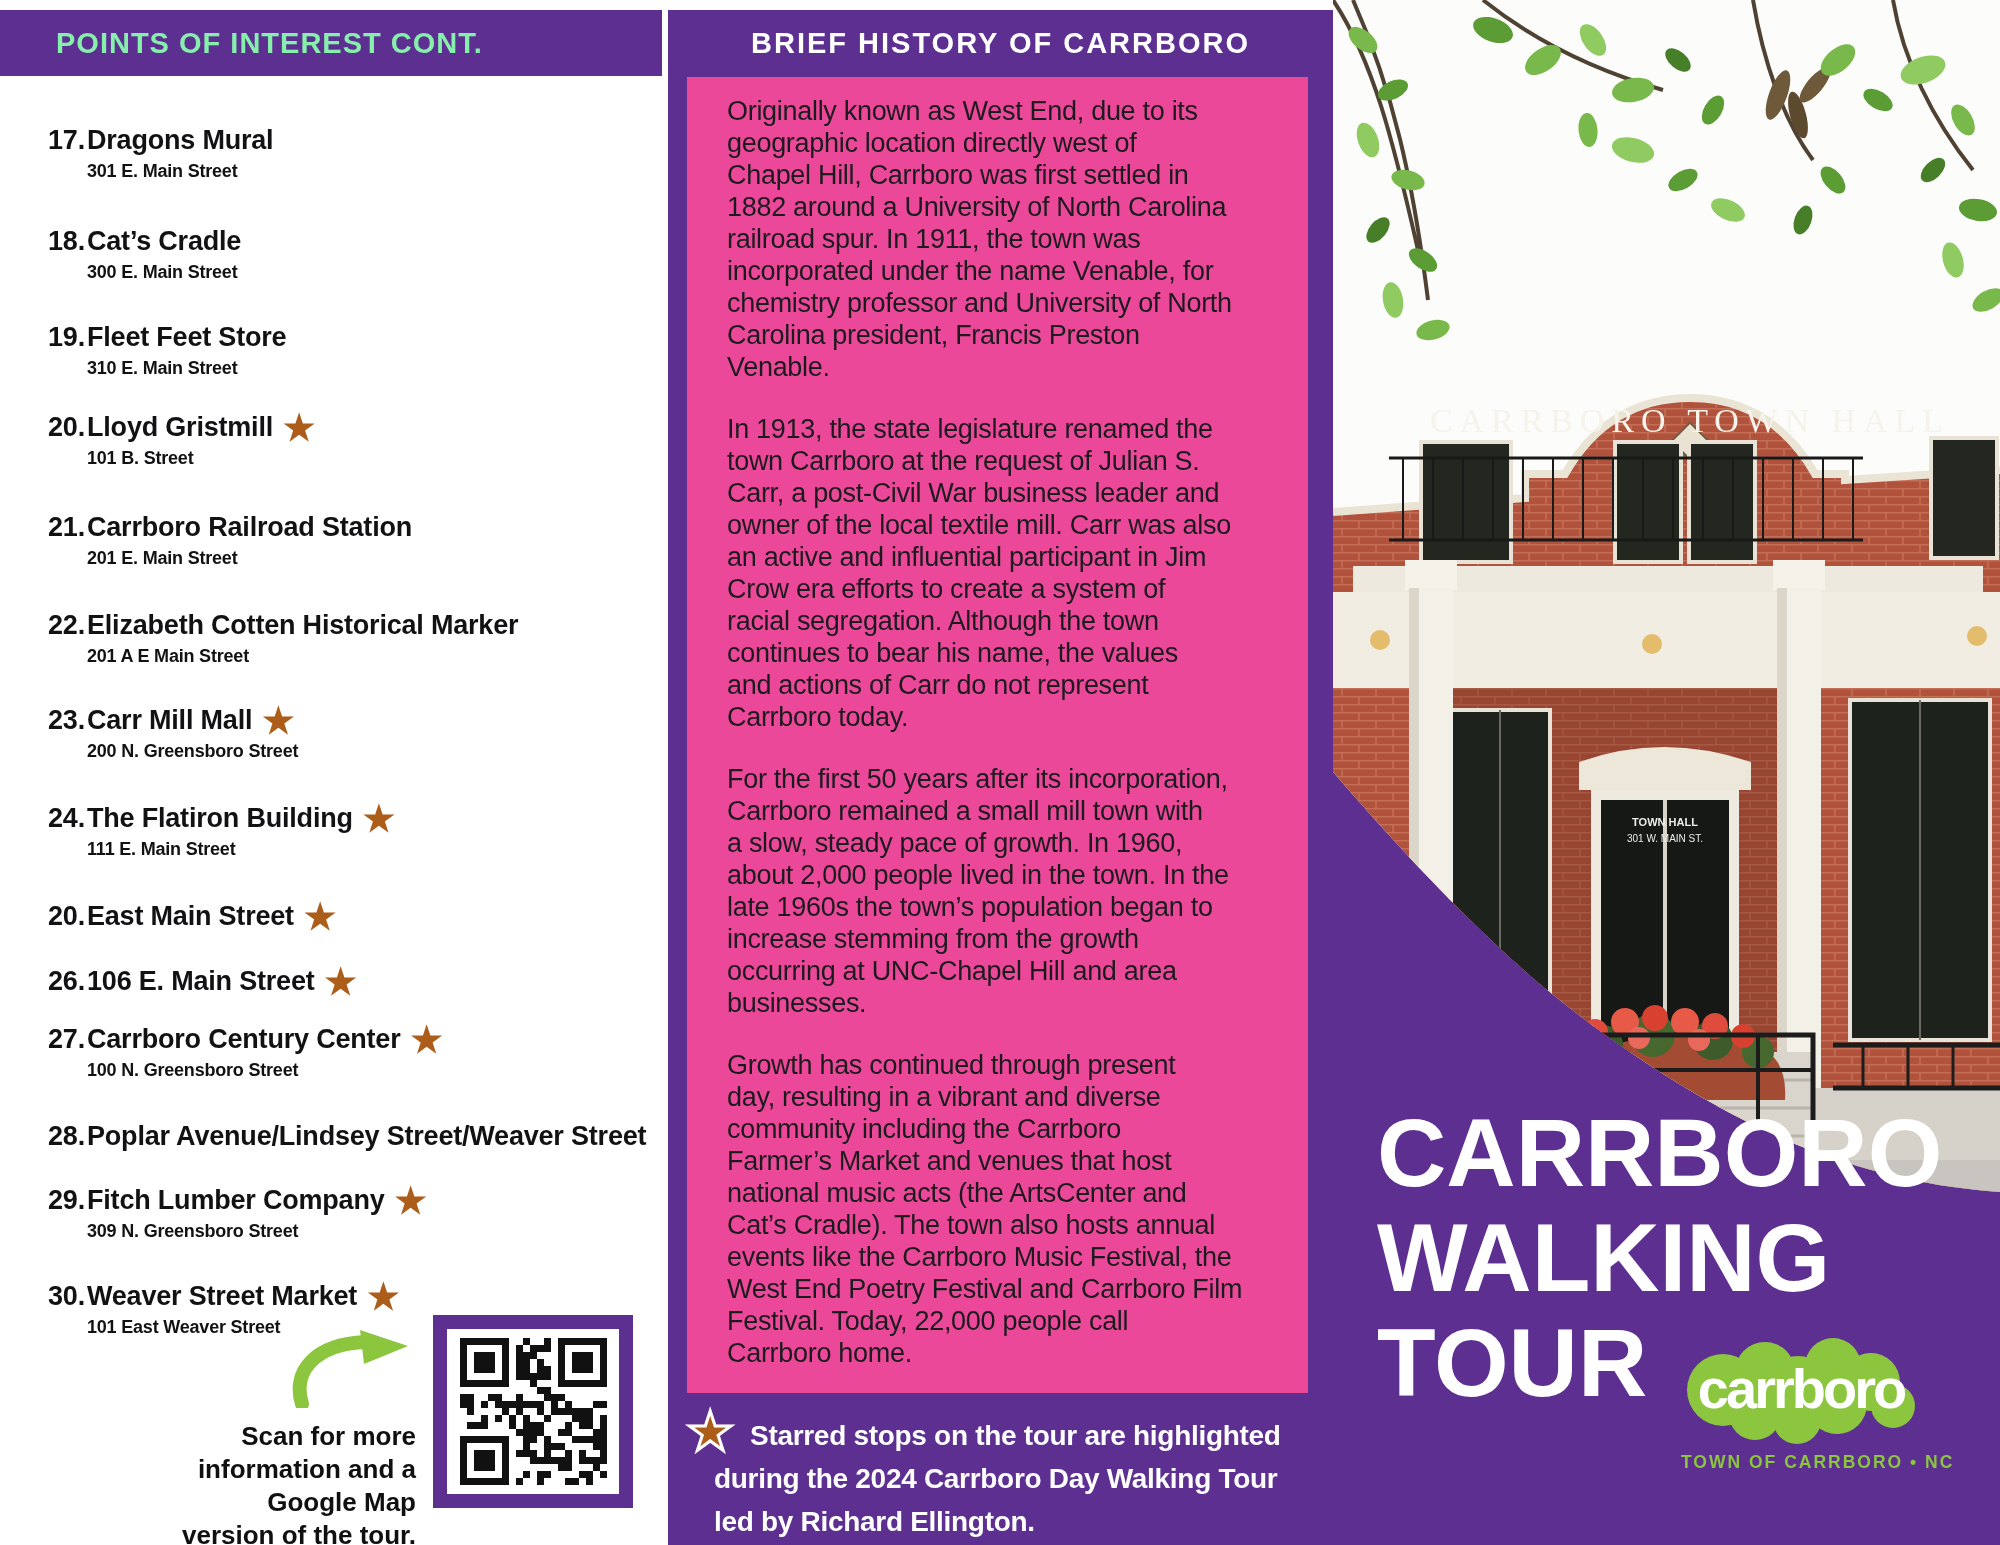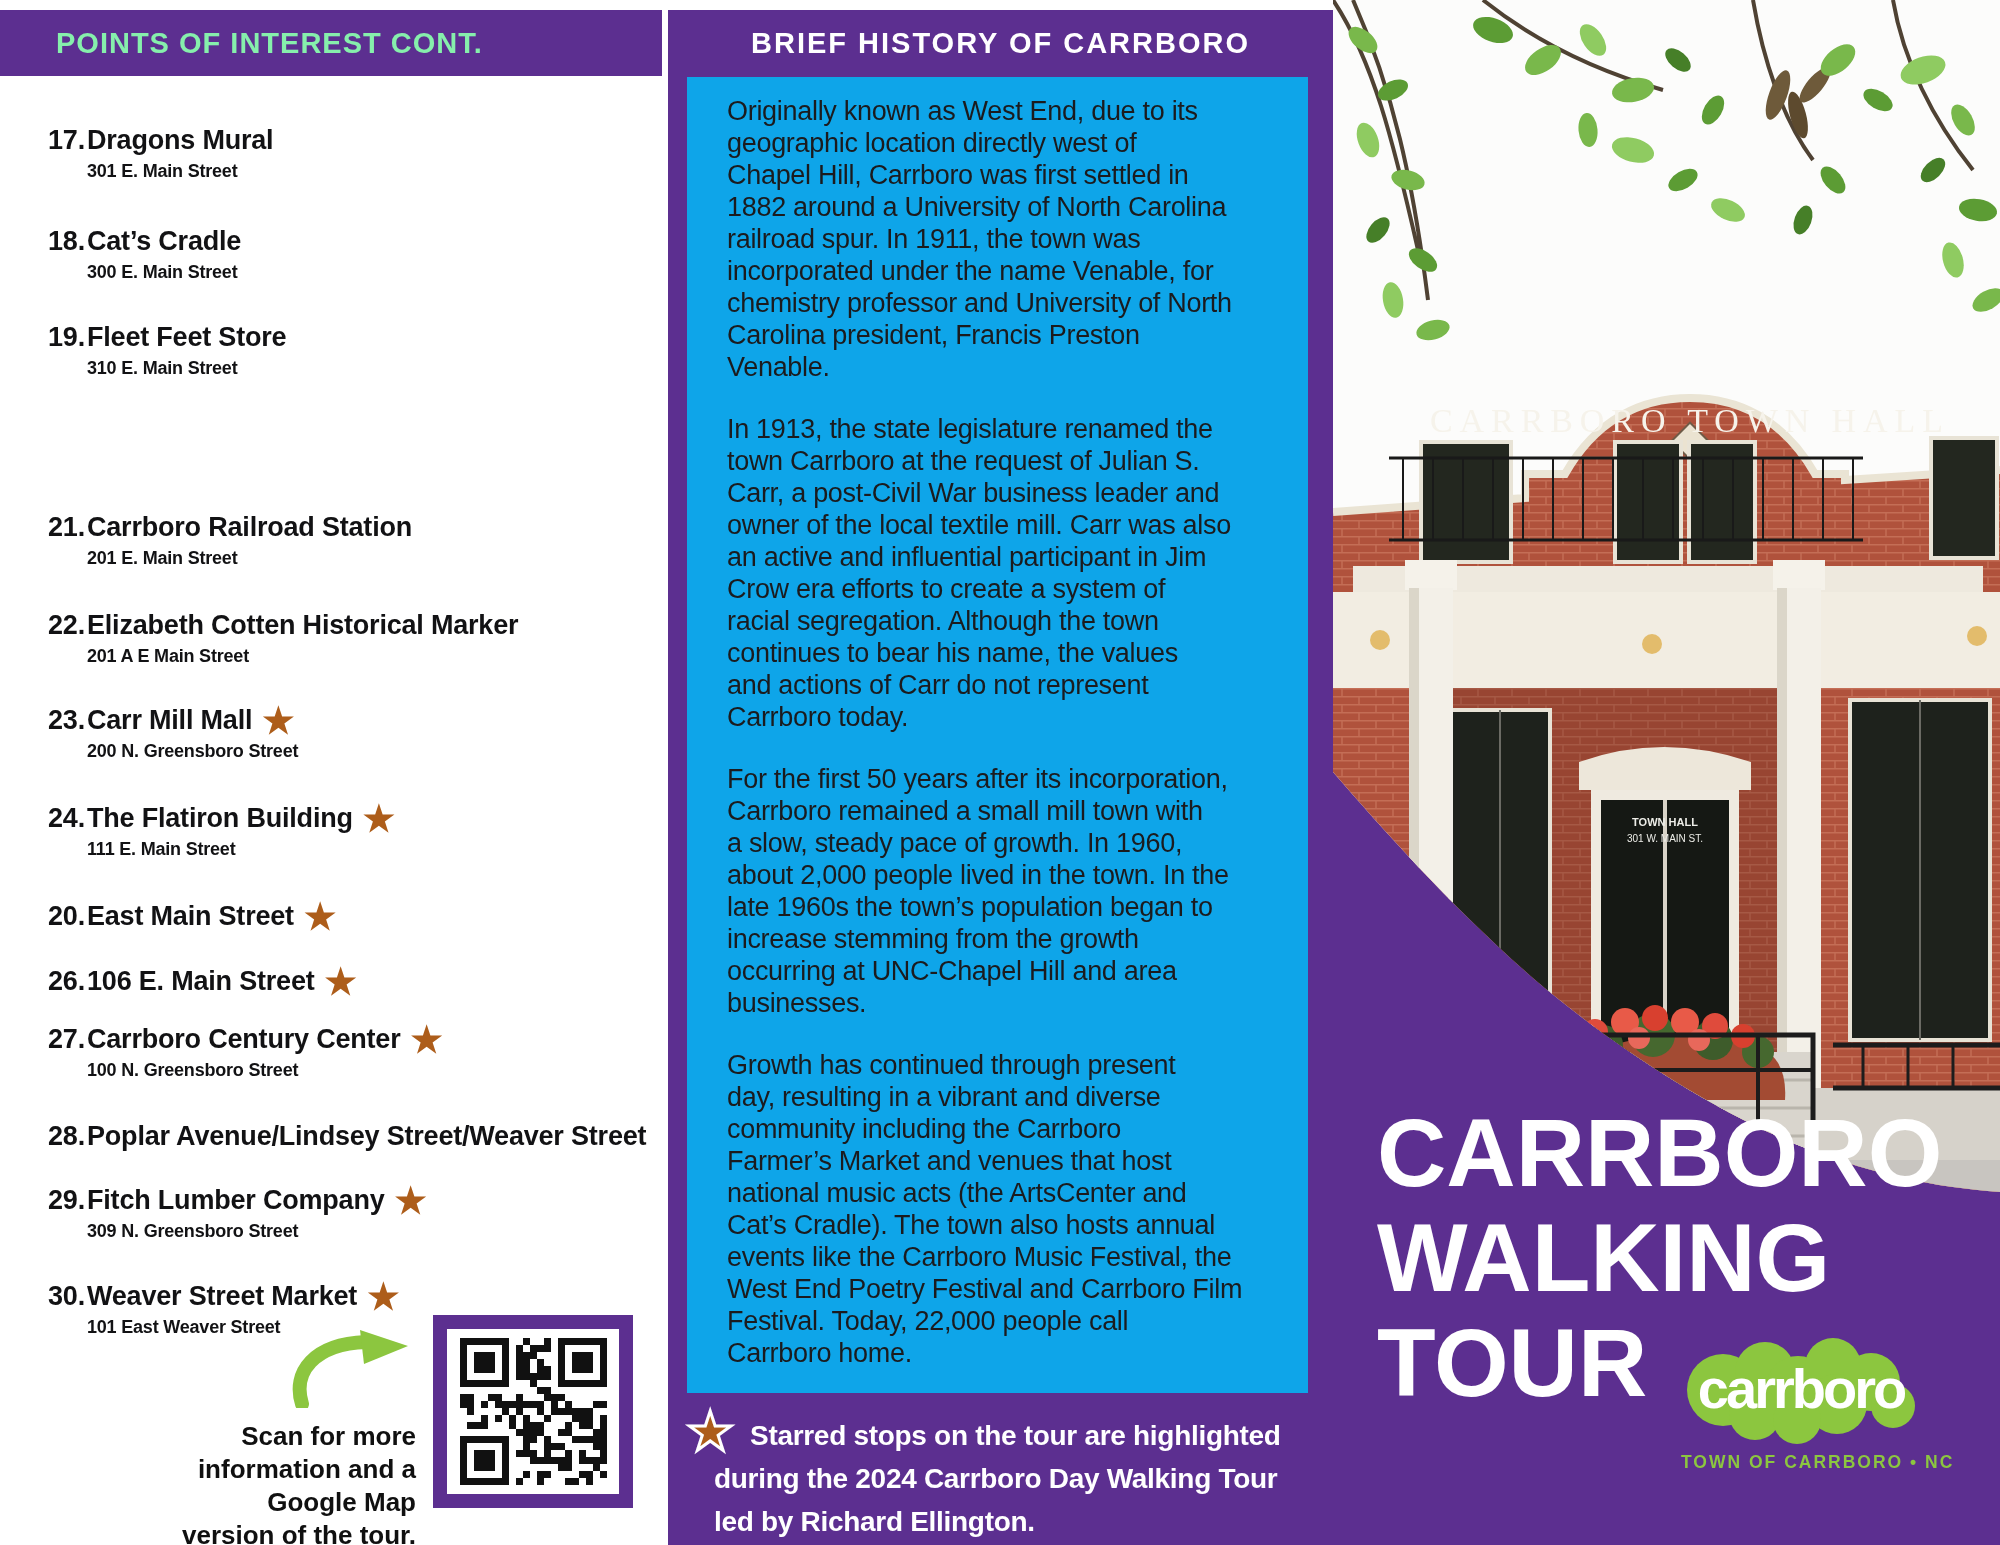--- a/index.html
+++ b/index.html
@@ -20,21 +20,21 @@
   .scan-note{position:absolute;left:146px;top:1420px;width:270px;text-align:right;
              font-size:26px;font-weight:700;line-height:33px;color:#101010;white-space:pre;}
   .qr-frame{position:absolute;left:433px;top:1315px;width:200px;height:193px;background:#5C2F90;}
   .qr-inner{position:absolute;left:14px;top:14px;right:14px;bottom:14px;background:#fff;
             display:flex;align-items:center;justify-content:center;}
 
   
   .col-mid{position:absolute;left:668px;top:10px;width:665px;height:1535px;background:#5C2F90;}
   .bar-mid{height:66px;line-height:66px;text-align:center;color:#fff;
            font-size:29px;font-weight:800;letter-spacing:2px;}
-  .history-box{position:absolute;left:19px;top:67px;width:621px;height:1316px;background:#0ea5e9;
+  .history-box{position:absolute;left:19px;top:67px;width:621px;height:1316px;background:#ec4899;
                box-sizing:border-box;padding:18px 18px 0 40px;}
   .history-box p{margin:0 0 30px 0;font-size:27px;line-height:32px;letter-spacing:-0.3px;
                  color:#1b1b1e;white-space:pre;}
   .footnote{position:absolute;left:46px;top:1404px;width:590px;}
   .fn-star{position:absolute;left:-28px;top:-10px;font-size:54px;line-height:54px;
            color:#AD5D1A;-webkit-text-stroke:3px #ffffff;}
   .fn-text{font-size:28px;font-weight:700;line-height:43px;color:#fff;white-space:pre;
            text-indent:36px;letter-spacing:-0.3px;}
 
   
@@ -60,20 +60,24 @@
       <div class="poi-line"><span class="poi-num">17.</span><span class="poi-name">Dragons Mural</span></div>
       <div class="poi-addr">301 E. Main Street</div>
     </div>
     <div class="poi" style="top:202px">
       <div class="poi-line"><span class="poi-num">18.</span><span class="poi-name">Cat’s Cradle</span></div>
       <div class="poi-addr">300 E. Main Street</div>
     </div>
     <div class="poi" style="top:298px">
       <div class="poi-line"><span class="poi-num">19.</span><span class="poi-name">Fleet Feet Store</span></div>
       <div class="poi-addr">310 E. Main Street</div>
+    </div>
+    <div class="poi" style="top:388px">
+      <div class="poi-line"><span class="poi-num">20.</span><span class="poi-name">Lloyd Gristmill</span><span class="star">★</span></div>
+      <div class="poi-addr">101 B. Street</div>
     </div>
     <div class="poi" style="top:488px">
       <div class="poi-line"><span class="poi-num">21.</span><span class="poi-name">Carrboro Railroad Station</span></div>
       <div class="poi-addr">201 E. Main Street</div>
     </div>
     <div class="poi" style="top:586px">
       <div class="poi-line"><span class="poi-num">22.</span><span class="poi-name">Elizabeth Cotten Historical Marker</span></div>
       <div class="poi-addr">201 A E Main Street</div>
     </div>
     <div class="poi" style="top:681px">

